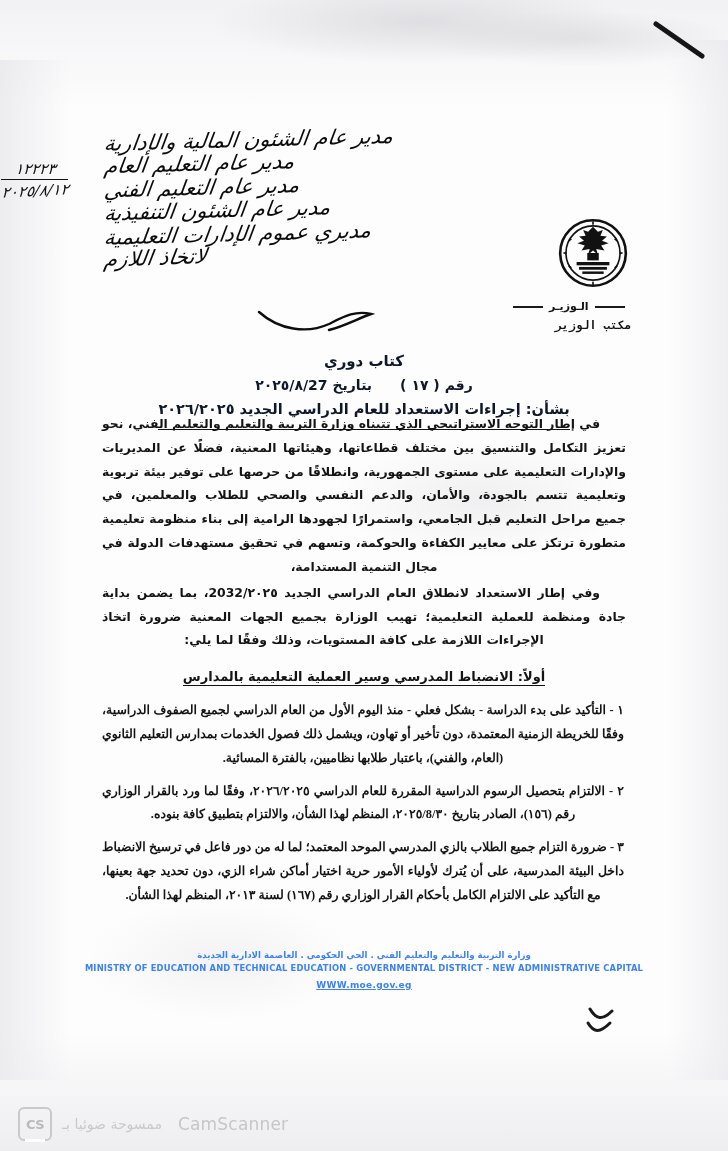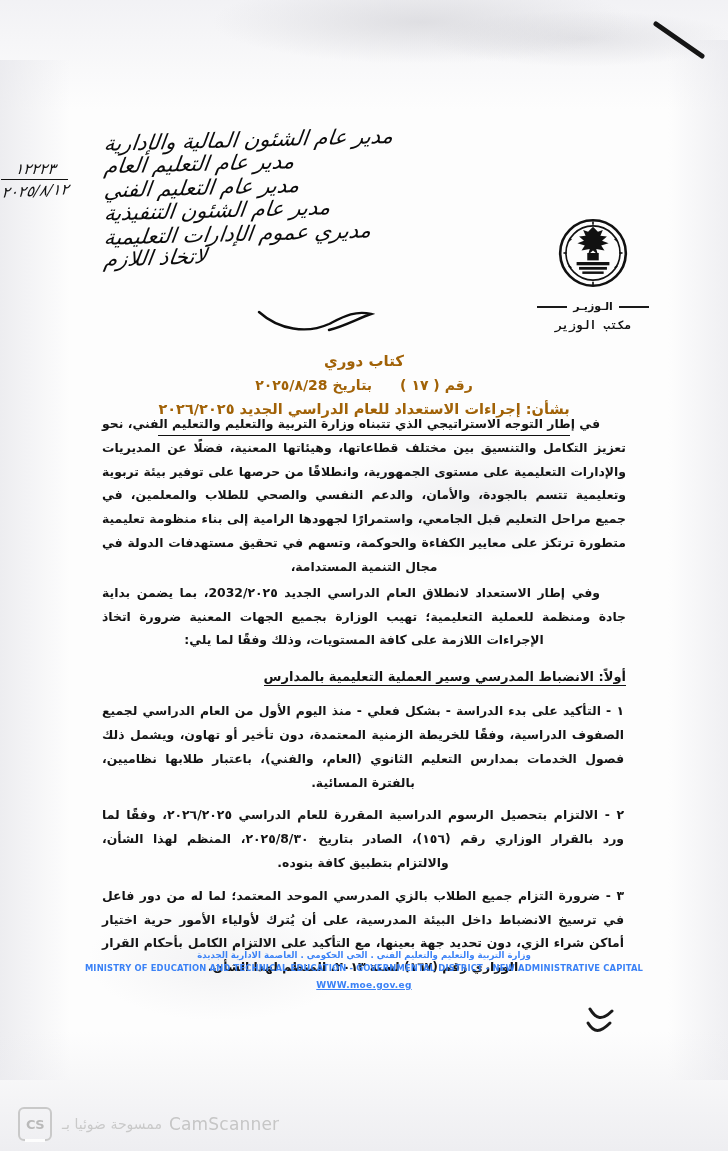--- a/index.html
+++ b/index.html
@@ -114,75 +114,76 @@
     width:160px;text-align:center;
   }
   .emblem{
     width:82px;height:82px;margin:0 auto;
     display:block;
   }
   .ministry-line{
     margin-top:6px;
     font-size:11px;font-weight:bold;color:#141414;
     letter-spacing:2px;
-    display:flex;align-items:center;justify-content:center;gap:6px;
+    display:flex;align-items:center;justify-content:flex-end;gap:6px;
   }
   .ministry-line .dash{
     display:inline-block;width:30px;height:2px;background:#1a1a1a;
   }
   .office-line{
     margin-top:5px;
     font-size:11.5px;font-weight:bold;color:#111;
     letter-spacing:2.5px;
     font-family:Liberation Mono, monospace;
   }
 
   
   .title-block{
     position:absolute;left:0;top:352px;width:728px;
-    text-align:center;color:#a16207;
+    text-align:center;color:#0f172a;
   }
   .doc-type{
     font-size:15px;font-weight:bold;letter-spacing:0.5px;
   }
   .doc-ref{
     margin-top:7px;font-size:14px;font-weight:bold;
     display:flex;justify-content:center;gap:28px;
     direction:rtl;
   }
   .doc-subject{
     margin-top:8px;font-size:14.5px;font-weight:bold;
     display:inline-block;
     border-bottom:1.6px solid #111;
-    padding-bottom:18px;
+    padding-bottom:12px;
   }
 
   
   .body-text{
     position:absolute;left:102px;top:412px;width:524px;
     direction:rtl;text-align:justify;
     color:#141414;
     font-size:12.4px;
     line-height:1.92;
     font-weight:bold;
   }
   .para{margin:0 0 2px 0;text-align:justify;text-align-last:center;}
   .para.indent{text-indent:26px;}
   .section-head{
     margin:13px 0 9px 0;
-    text-align:right;
+    text-align:center;
     font-size:13px;font-weight:bold;
   }
   .section-head span{
     border-bottom:1.7px solid #111;padding-bottom:1px;
   }
   .clause{
     margin:0 0 9px 0;
     text-align:justify;text-align-last:center;
     padding-right:2px;
+    font-family:Liberation Serif, serif;
   }
 
   
   .footer{
     position:absolute;left:0;top:950px;width:728px;
     text-align:center;color:#3b82f6;
   }
   .footer-ar{
     font-size:8.6px;font-weight:bold;letter-spacing:.3px;direction:rtl;
   }
@@ -209,21 +210,21 @@
     font-size:13px;font-weight:bold;color:#b9b9b9;
     letter-spacing:-0.5px;
     position:relative;
   }
   .cs-logo::after{
     content:"";position:absolute;left:5px;right:5px;bottom:-2.5px;
     height:2.5px;background:#fdfdfd;
   }
   .cs-text{
     font-size:17px;color:#c6c6c6;letter-spacing:.2px;
-    display:flex;align-items:center;gap:7px;
+    display:flex;align-items:center;gap:16px;
   }
   .cs-ar{font-size:14px;color:#c9c9c9;direction:rtl;}
 </style>
 </head>
 <body>
 
 <div class="page">
 
   <div class="scan-shade shade-top"></div>
   <div class="scan-shade shade-left"></div>
@@ -282,21 +283,21 @@
       <span>الـوزيـر</span>
       <span class="dash"></span>
     </div>
     <div class="office-line">مكتب الوزير</div>
   </div>
 
   <div class="title-block">
     <div class="doc-type">كتاب دوري</div>
     <div class="doc-ref">
       <span>رقم ( ١٧ )</span>
-      <span>بتاريخ ٢٠٢٥/٨/28</span>
+      <span>بتاريخ ٢٠٢٥/٨/27</span>
     </div>
     <div><span class="doc-subject">بشأن: إجراءات الاستعداد للعام الدراسي الجديد ٢٠٢٦/٢٠٢٥</span></div>
   </div>
 
   <div class="body-text">
     <p class="para indent">في إطار التوجه الاستراتيجي الذي تتبناه وزارة التربية والتعليم والتعليم الفني، نحو تعزيز التكامل والتنسيق بين مختلف قطاعاتها، وهيئاتها المعنية، فضلًا عن المديريات والإدارات التعليمية على مستوى الجمهورية، وانطلاقًا من حرصها على توفير بيئة تربوية وتعليمية تتسم بالجودة، والأمان، والدعم النفسي والصحي للطلاب والمعلمين، في جميع مراحل التعليم قبل الجامعي، واستمرارًا لجهودها الرامية إلى بناء منظومة تعليمية متطورة ترتكز على معايير الكفاءة والحوكمة، وتسهم في تحقيق مستهدفات الدولة في مجال التنمية المستدامة،</p>
     <p class="para indent">وفي إطار الاستعداد لانطلاق العام الدراسي الجديد 2032/٢٠٢٥، بما يضمن بداية جادة ومنظمة للعملية التعليمية؛ تهيب الوزارة بجميع الجهات المعنية ضرورة اتخاذ الإجراءات اللازمة على كافة المستويات، وذلك وفقًا لما يلي:</p>
     <div class="section-head">
       <span>أولاً: الانضباط المدرسي وسير العملية التعليمية بالمدارس</span>
     </div>

